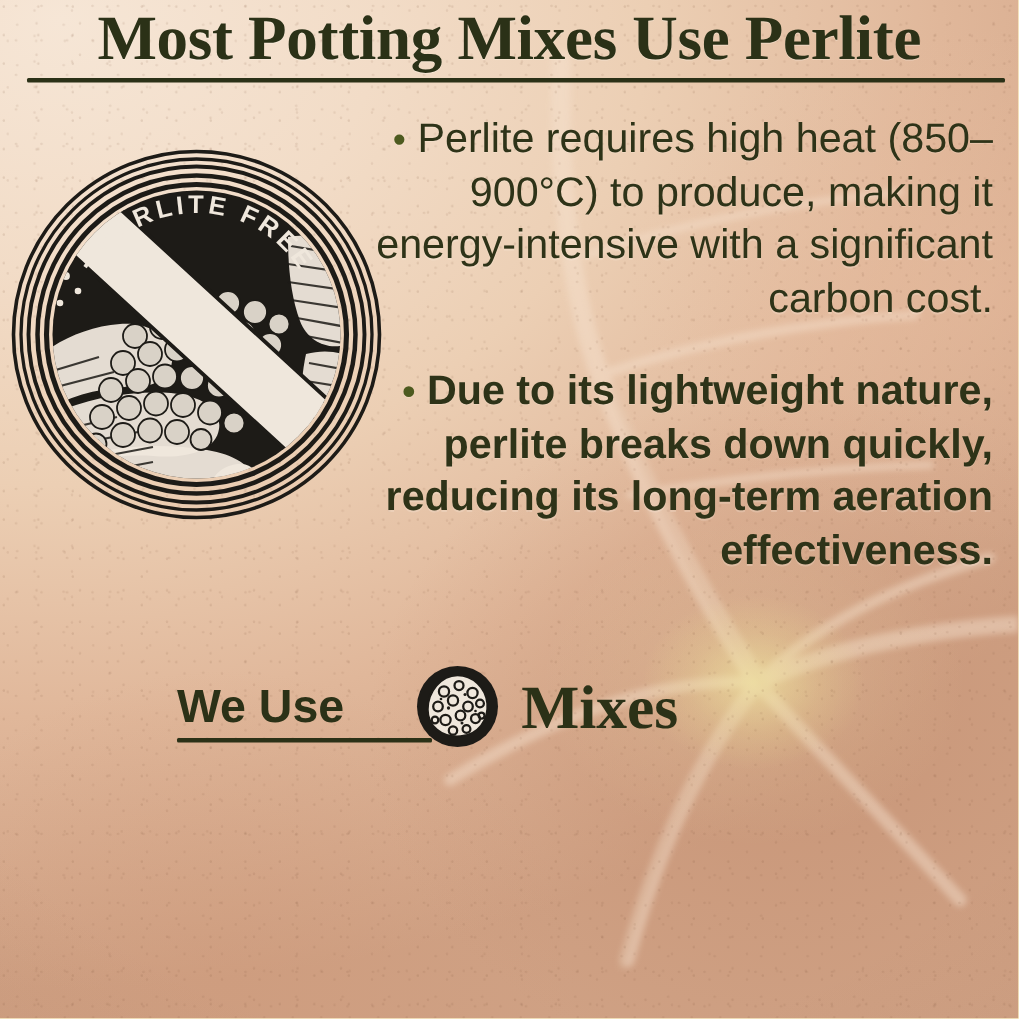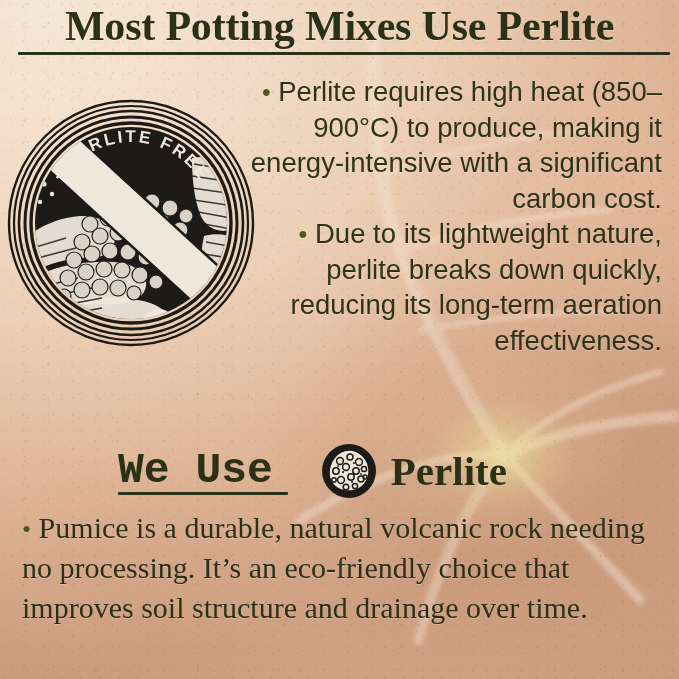--- a/index.html
+++ b/index.html
@@ -75,32 +75,32 @@
   #bullets-right{
     position:absolute;left:238px;top:74px;width:424px;
   }
   .bullet-p{
     margin:0;text-align:right;
     font-family:"Liberation Sans", sans-serif;
     font-weight:400;font-size:27.5px;line-height:35.5px;
     color:#2e3318;
     text-shadow:0 1px 0 rgba(255,248,238,.22);
   }
-  #bullet-2{}
+  #bullet-2{margin-top:26px;font-weight:bold;}
   .dot{color:#4d5a1f;font-size:25px;line-height:1;}
 
   
   #we-use-row{
     position:absolute;left:118px;top:444px;height:54px;
     display:flex;align-items:center;gap:0;
   }
   #we-use-label{
     position:relative;
-    font-family:Liberation Mono, monospace;
-    font-weight:700;font-size:43px;line-height:46px;
+    font-family:Liberation Sans, sans-serif;
+    font-weight:700;font-size:31px;line-height:46px;
     color:#2b3117;white-space:nowrap;
   }
   #we-use-rule{
     position:absolute;left:118px;top:492px;width:170px;height:3px;
     background:#2b3117;border-radius:1px;
   }
   #pumice-icon{width:56px;height:56px;margin-left:48px;flex:0 0 auto;}
   #pumice-icon svg{display:block;width:56px;height:56px;}
   #pumice-label{
     margin-left:14px;
@@ -281,22 +281,19 @@
           </g>
           <g fill="#1d1b17">
             <circle cx="22" cy="29" r="1.1"></circle>
               <circle cx="33" cy="20" r="1"></circle>
               <circle cx="31" cy="39" r="1"></circle>
             <circle cx="17" cy="23" r="0.9"></circle>
               <circle cx="40" cy="31" r="0.9"></circle>
           </g>
         </svg>
       </span>
-      <span id="pumice-label">Perlite</span>
+      <span id="pumice-label">Mixes</span>
     </div>
     <div id="we-use-rule"></div>
 
-    <div id="bullet-bottom-wrap">
-      <p id="bullet-bottom"><span class="dot">•</span> <span>Pumice is a durable, natural volcanic rock needing no processing. It’s an eco-friendly choice that improves soil structure and drainage over time.</span></p>
-    </div>
 
   </div>
 </div>
 
 </body></html>

